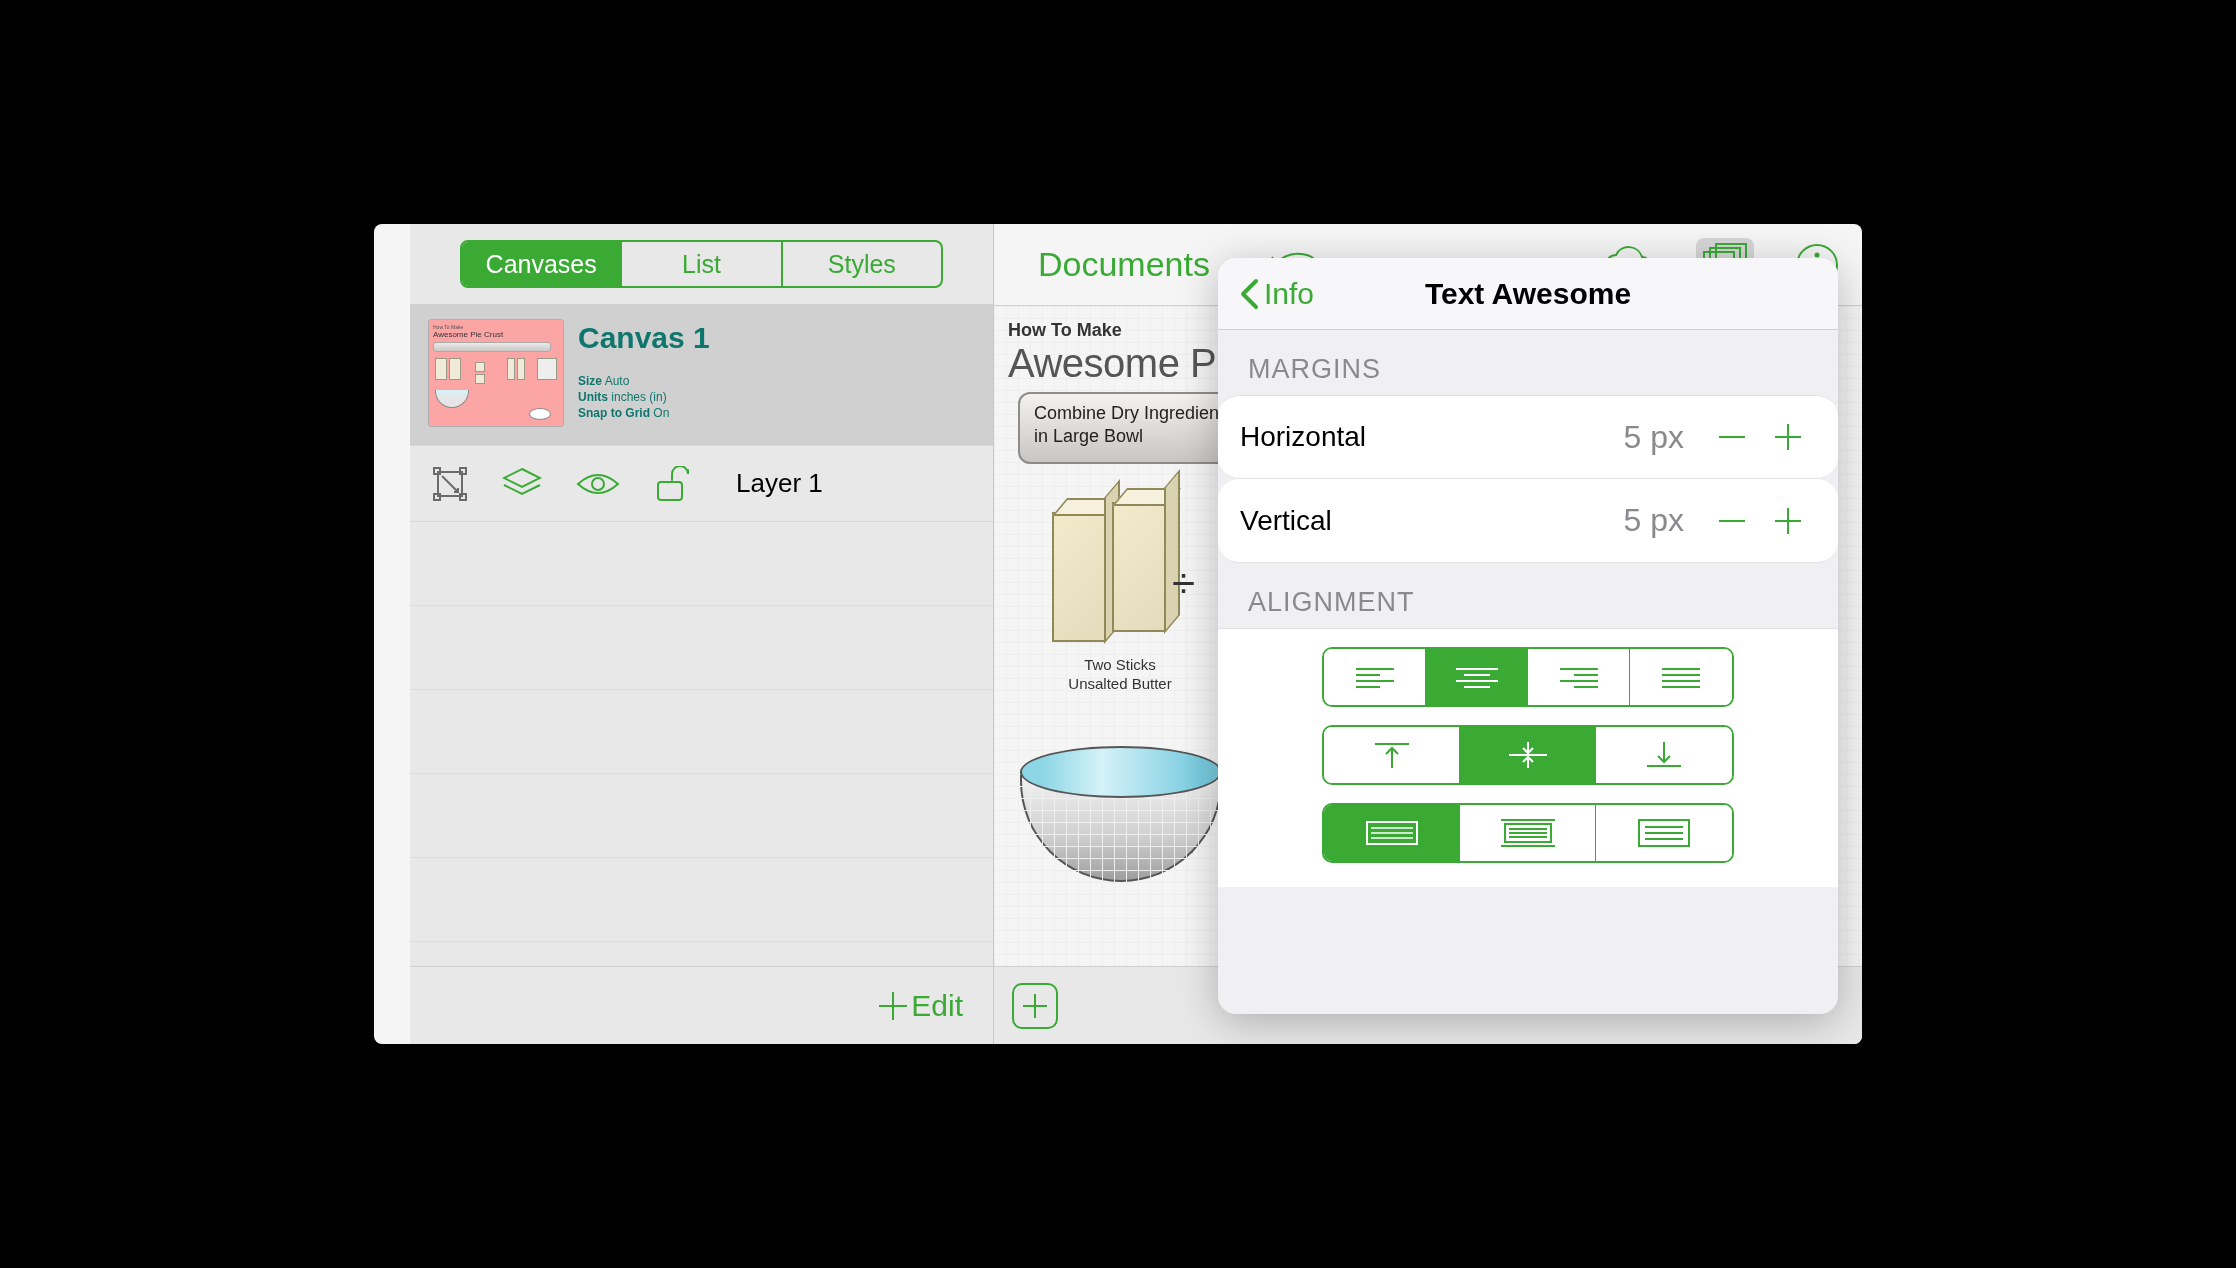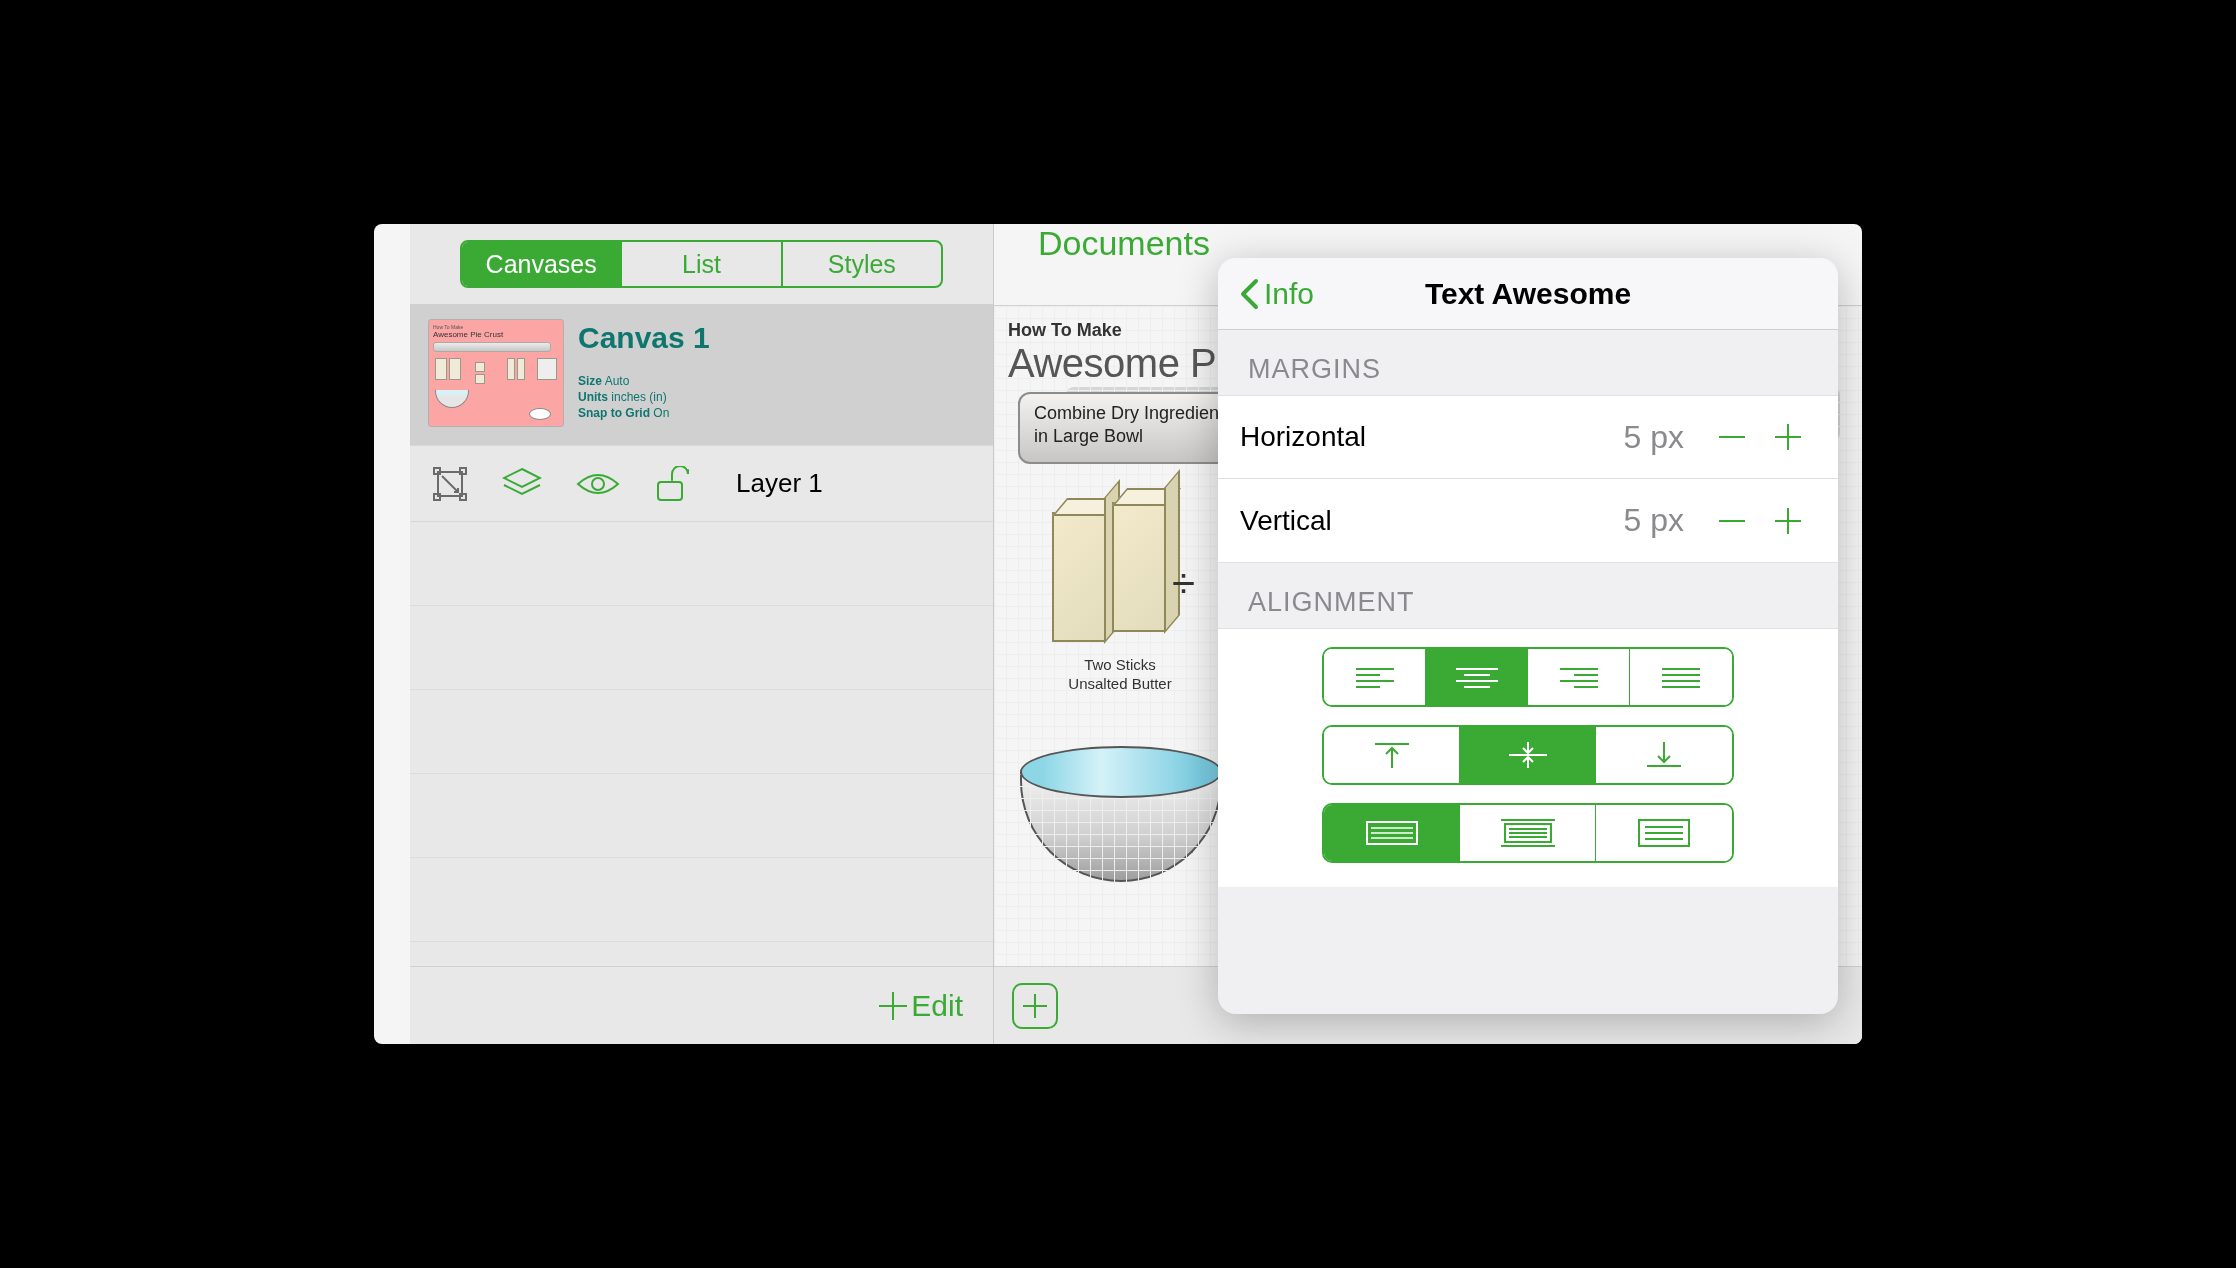--- a/index.html
+++ b/index.html
@@ -24,21 +24,21 @@
 .canvas-name { font-size: 30px; font-weight: 700; margin-top: 2px; margin-bottom: 18px; }
 .meta-line { font-size: 12px; line-height: 1.35; }
 .meta-line b { font-weight: 600; }
 .layer-row { display:flex; align-items:center; height: 76px; padding: 0 22px; border-bottom:1px solid #d8d8d8; gap: 34px; }
 .layer-label { font-size: 26px; color:#000; margin-left: 8px;}
 .filler-rows .r { height: 84px; border-bottom: 1px solid #dcdcdc; }
 .sidebar-bottom { margin-top:auto; height: 78px; border-top:1px solid #d0d0d0; display:flex; align-items:center; justify-content:flex-end; padding:0 30px 0 38px; background:#e8e8e8;}
 .sidebar-bottom .edit { color:#3aaa35; font-size:30px; cursor:pointer; }
 
 .right { flex:1; display:flex; flex-direction:column; position:relative; }
-.topbar { height:81px; display:flex; padding:0 22px 0 44px; gap:12px;flex-direction:column; }
+.topbar { height:81px; display:flex; align-items:center; padding:0 22px 0 44px; gap:12px; }
 .topbar-title { color:#3aaa35; font-size:34px; font-weight:400; }
 .topbar-spacer { flex:1; }
 .topbar-icon { margin-left:28px; cursor:pointer; display:flex; align-items:center; justify-content:center;}
 .topbar-icon.active { background:#d6d6d6; border-radius:8px; padding:4px;}
 
 .canvas-area { flex:1; position:relative; background-image: linear-gradient(#eee 1px, transparent 1px), linear-gradient(90deg,#eee 1px, transparent 1px), linear-gradient(#ddd 1px, transparent 1px), linear-gradient(90deg,#ddd 1px, transparent 1px); background-size: 12px 12px, 12px 12px, 60px 60px, 60px 60px; border-top:1px solid #d0d0d0; }
 .doc-header { position:absolute; top:14px; left:14px; }
 .doc-header .small { font-size:18px; font-weight:600; color:#333; }
 .doc-header .big { font-size:40px; font-weight:300; color:#555; letter-spacing:-0.5px; }
 .step-box { position:absolute; top:86px; left:24px; width:300px; height:72px; border:2px solid #8c8c8c; border-radius:12px; background:linear-gradient(#f3f2f0,#c7c6c4); padding:8px 14px; font-size:18px; color:#222; line-height:1.25;}
@@ -55,21 +55,21 @@
 
 .right-bottom { height:78px; border-top:1px solid #d0d0d0; display:flex; align-items:center; padding:0 18px; gap:14px; background:#e8e8e8;}
 .add-shape-btn { width:46px; height:46px; border:2.5px solid #3aaa35; border-radius:10px; display:flex; align-items:center; justify-content:center;}
 
 .popover { position:absolute; top:34px; right:24px; width:620px; height:756px; background:#f0f0f2; border-radius:18px; box-shadow:0 8px 40px rgba(0,0,0,0.25); overflow:hidden; z-index:10;}
 .popover-arrow { position:absolute; top:-14px; right:46px; width:0; height:0; border-left:18px solid transparent; border-right:18px solid transparent; border-bottom:18px solid #f7f7f9; z-index:11;}
 .pop-header { height:72px; background:#f7f7f9; border-bottom:1px solid #d0d0d2; display:flex; align-items:center; padding:0 20px; position:relative;}
 .pop-back { display:flex; align-items:center; color:#3aaa35; font-size:30px; cursor:pointer; font-weight:400;}
 .pop-title { position:absolute; left:50%; transform:translateX(-50%); font-size:30px; font-weight:600; color:#000;}
 .pop-section-label { padding:24px 30px 10px; font-size:27px; color:#8a8a8e; letter-spacing:1px; text-transform:uppercase;}
-.pop-row { background:#fff; border-top:1px solid #e1e1e3; border-bottom:1px solid #e1e1e3; padding:0 22px; height:84px; display:flex; align-items:center;}
+.pop-row { background:#fff; border-top:1px solid #e1e1e3; border-bottom:1px solid #e1e1e3; padding:0 22px; height:84px; display:flex; align-items:center;border-radius:21px;}
 .pop-row + .pop-row { border-top:none; }
 .pop-row .label { font-size:28px; color:#000; flex:1;}
 .pop-row .value { font-size:32px; color:#8a8a8e; margin-right:20px;}
 .stepper-btn { width:56px; display:flex; align-items:center; justify-content:center; cursor:pointer; color:#3aaa35;}
 .align-block { background:#fff; border-top:1px solid #e1e1e3; padding:18px 0 24px; display:flex; flex-direction:column; gap:18px; align-items:center;}
 .btn-group { display:flex; border:2px solid #3aaa35; border-radius:10px; overflow:hidden;}
 .btn-group .btn { height:56px; border-right:1px solid #3aaa35; display:flex; align-items:center; justify-content:center; cursor:pointer; background:#fff;}
 .btn-group .btn:last-child { border-right:none;}
 .btn-group .btn.active { background:#3aaa35;}
 .aw { width:102px;} 

